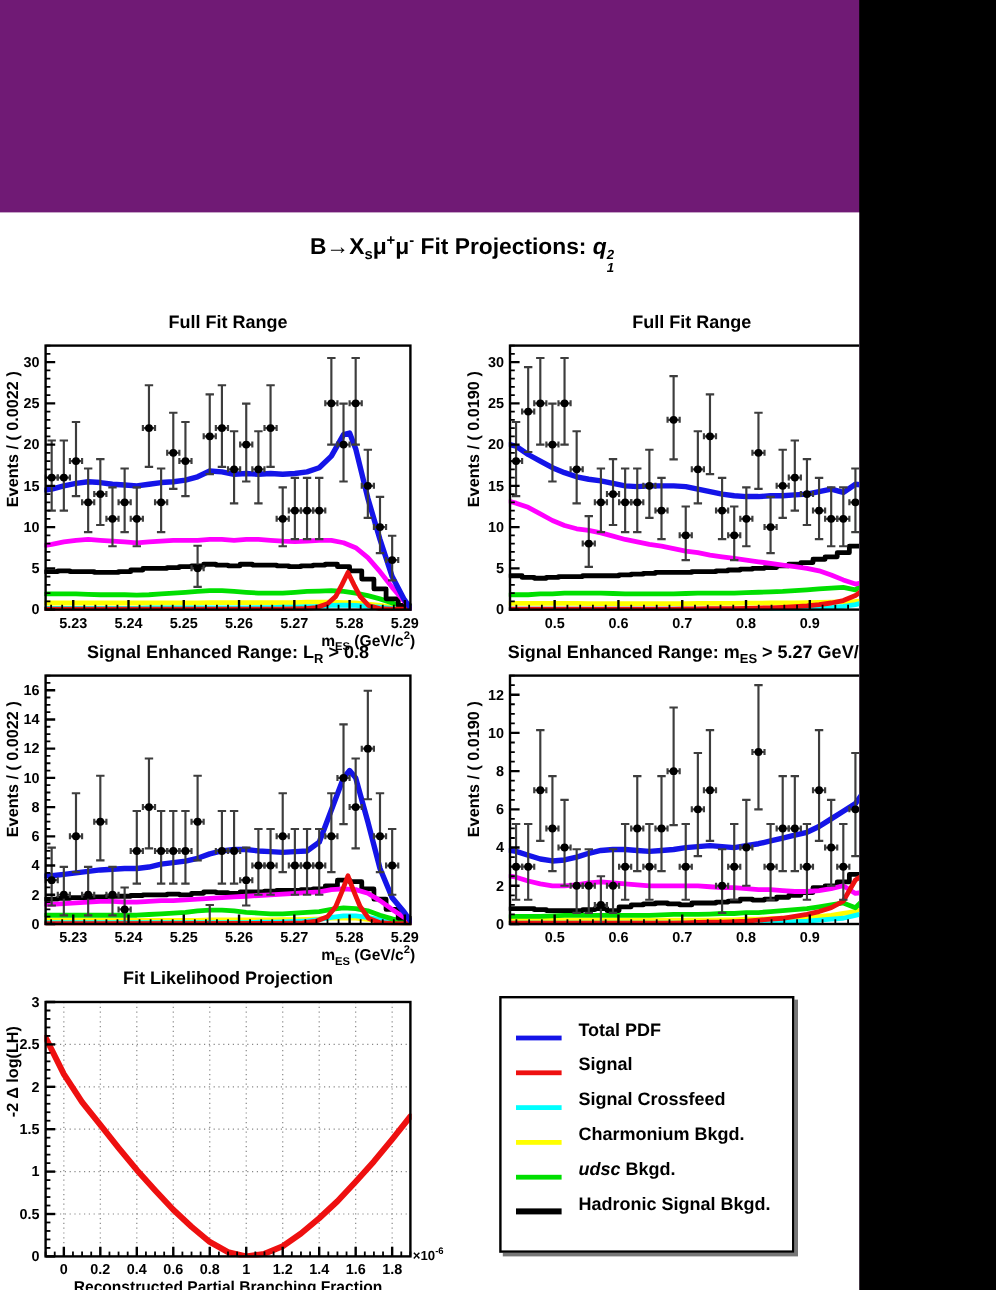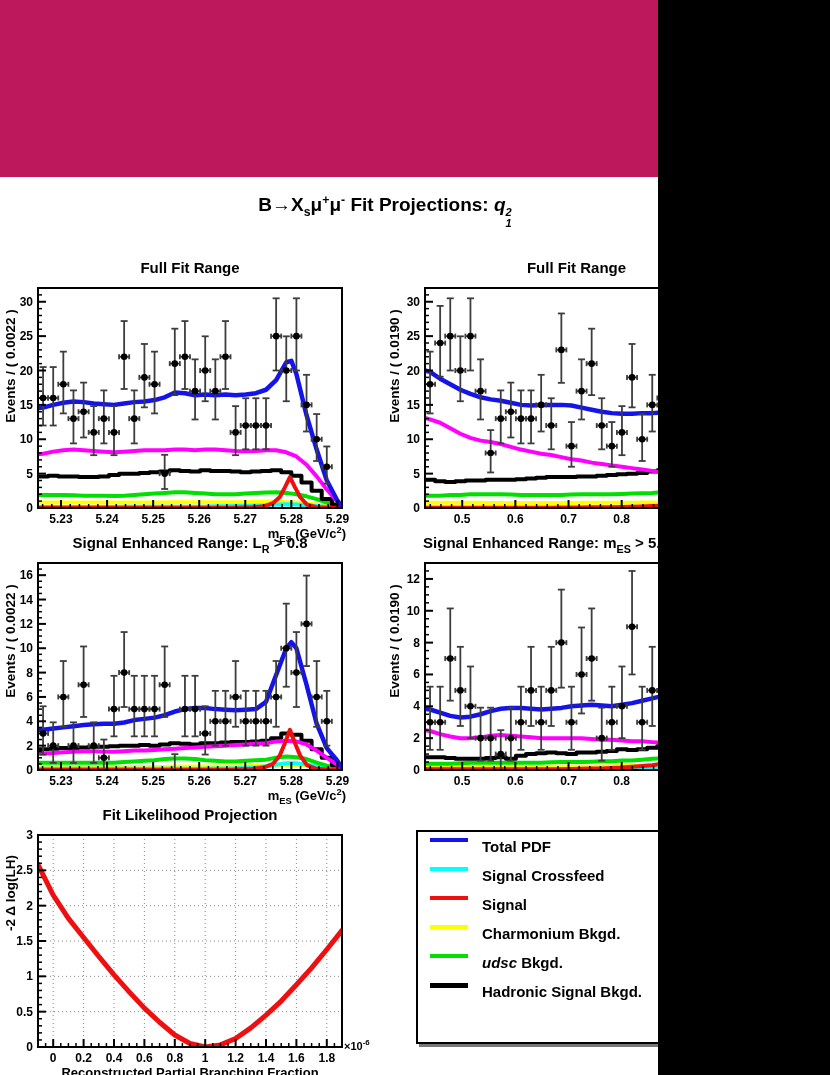--- a/index.html
+++ b/index.html
@@ -1,31 +1,31 @@
 <!DOCTYPE html>
 <html><head>
 <meta charset="utf-8">
 <style>
   html,body{margin:0;padding:0;background:#000;}
-  #page-root{position:relative;width:658px;height:1075px;background:#be185d;overflow:hidden;
+  #page-root{position:relative;width:716px;height:1075px;background:#701a75;overflow:hidden;
     font-family:"Liberation Sans","DejaVu Sans",sans-serif;font-weight:bold;}
   #content{position:absolute;left:0;top:177px;width:770px;height:898px;background:#fff;}
   #main-title{position:absolute;left:0;top:16px;width:100%;text-align:center;
     font-size:19px;font-weight:bold;color:#000;}
   .chart{position:absolute;}
   svg text{font-family:"Liberation Sans","DejaVu Sans",sans-serif;font-weight:bold;fill:#000;}
   .sup{vertical-align:super;font-size:65%;}
   .sub{vertical-align:sub;font-size:65%;}
   .it{font-style:italic;}
   .ov{text-decoration:overline;}
   .supsub{display:inline-flex;flex-direction:column;align-items:flex-start;
     font-size:58%;line-height:1.0;vertical-align:-0.45em;font-style:italic;}
   #legend-box{position:absolute;left:416px;top:653px;width:246px;height:214px;background:#fff;
     border:2px solid #000;box-shadow:3px 3px 0 #777;box-sizing:border-box;padding:6px 0 0 12px;}
-  .legend-row{display:flex;align-items:flex-start;height:29px;}
+  .legend-row{display:flex;align-items:flex-end;height:29px;}
   .legend-sample{display:inline-block;width:38px;height:4px;margin-right:14px;flex:0 0 auto;}
   .legend-label{font-size:15px;font-weight:bold;color:#000;white-space:nowrap;}
 </style>
 </head>
 <body>
 
 <div id="page-root">
   <div id="content">
     <div id="main-title"><span>B→X</span><span class="sub">s</span><span>μ</span><span class="sup">+</span><span>μ</span><span class="sup">-</span><span> Fit Projections:  </span><span class="it">q</span><span class="supsub">
           <span>2</span>
@@ -1346,26 +1346,26 @@
         <text x="15" y="103" font-size="13.5" text-anchor="middle" transform="rotate(-90 15 103)"><tspan dy="0" font-size="13.5">-2 Δ log(LH)</tspan></text>
         <text x="190" y="287" font-size="13" text-anchor="middle"><tspan dy="0" font-size="13">Reconstructed Partial Branching Fraction</tspan></text>
         <text x="344" y="260" font-size="11" text-anchor="start"><tspan dy="0" font-size="11">×10</tspan><tspan dy="-4.62" font-size="7.92">-6</tspan></text>
       </svg>
     <div id="legend-box">
         <div class="legend-row">
           <span class="legend-sample" style="background: rgb(20, 20, 232);"></span>
           <span class="legend-label"><span>Total PDF</span></span>
         </div>
         <div class="legend-row">
+          <span class="legend-sample" style="background: rgb(238, 16, 16);"></span>
+          <span class="legend-label"><span>Signal</span></span>
+        </div>
+        <div class="legend-row">
           <span class="legend-sample" style="background: rgb(0, 255, 255);"></span>
           <span class="legend-label"><span>Signal Crossfeed</span></span>
-        </div>
-        <div class="legend-row">
-          <span class="legend-sample" style="background: rgb(238, 16, 16);"></span>
-          <span class="legend-label"><span>Signal</span></span>
         </div>
         <div class="legend-row">
           <span class="legend-sample" style="background: rgb(255, 255, 0);"></span>
           <span class="legend-label"><span>Charmonium Bkgd.</span></span>
         </div>
         <div class="legend-row">
           <span class="legend-sample" style="background: rgb(0, 223, 0);"></span>
           <span class="legend-label"><span class="it">udsc</span><span> Bkgd.</span></span>
         </div>
         <div class="legend-row">

